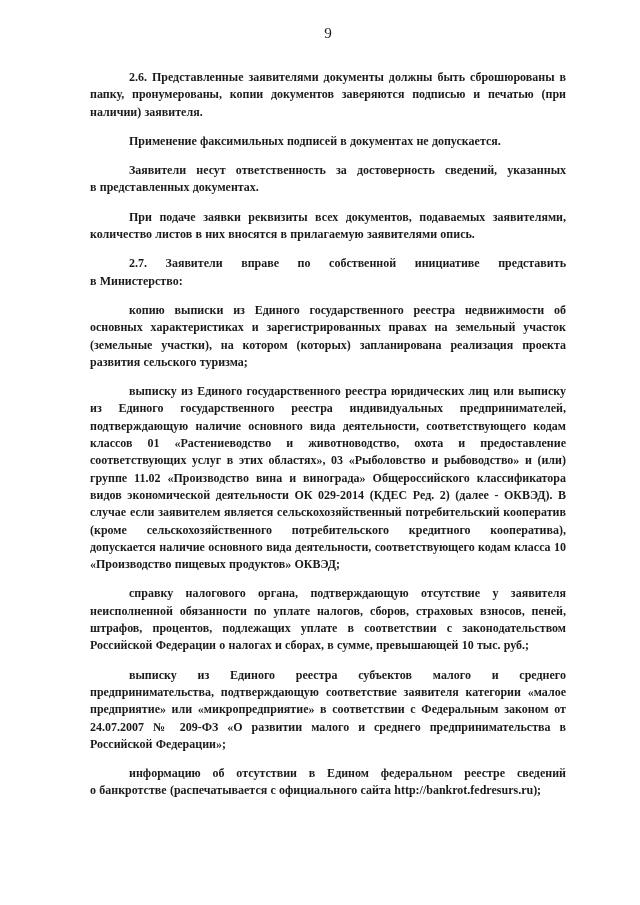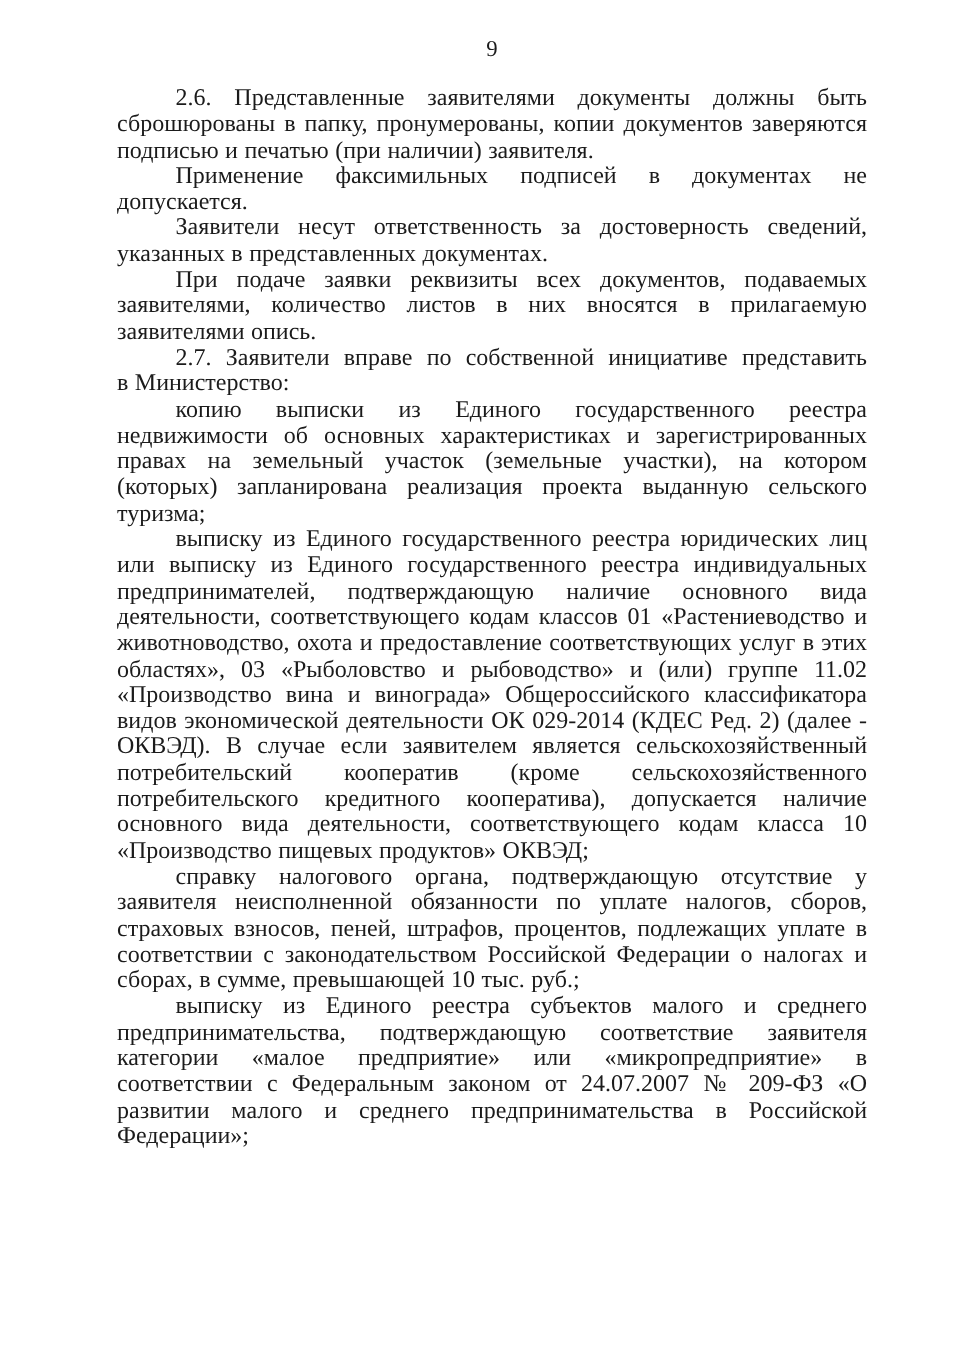--- a/index.html
+++ b/index.html
@@ -29,39 +29,41 @@
     font-size: 15.2px;
     line-height: 17.3px;
   }
   .content {
     position: absolute;
     top: 57px;
     left: 78px;
     width: 500px;
   }
   .para {
-    margin: 0;
+    margin: 12px;
     padding: 0;
-    font-size: 16px;
+    font-size: 12px;
     line-height: 17.3px;
     text-align: justify;
     text-indent: 39px;
     word-spacing: 0.02em;
+    font-weight: bold;
   }
 </style>
 </head>
 <body>
 
 <div class="page">
   <div class="page-number">9</div>
 
   <div class="content">
     <p class="para">2.6. Представленные заявителями документы должны быть сброшюрованы в папку, пронумерованы, копии документов заверяются подписью и печатью (при наличии) заявителя.</p>
     <p class="para">Применение факсимильных подписей в документах не допускается.</p>
     <p class="para">Заявители несут ответственность за достоверность сведений, указанных в&nbsp;представленных документах.</p>
     <p class="para">При подаче заявки реквизиты всех документов, подаваемых заявителями, количество листов в них вносятся в прилагаемую заявителями опись.</p>
     <p class="para">2.7. Заявители вправе по собственной инициативе представить в&nbsp;Министерство:</p>
-    <p class="para">копию выписки из Единого государственного реестра недвижимости об основных характеристиках и зарегистрированных правах на земельный участок (земельные участки), на котором (которых) запланирована реализация проекта выданную сельского туризма;</p>
+    <p class="para">копию выписки из Единого государственного реестра недвижимости об основных характеристиках и зарегистрированных правах на земельный участок (земельные участки), на котором (которых) запланирована реализация проекта развития сельского туризма;</p>
     <p class="para">выписку из Единого государственного реестра юридических лиц или выписку из Единого государственного реестра индивидуальных предпринимателей, подтверждающую наличие основного вида деятельности, соответствующего кодам классов 01 «Растениеводство и животноводство, охота и предоставление соответствующих услуг в этих областях», 03&nbsp;«Рыболовство и рыбоводство» и (или) группе 11.02 «Производство вина и винограда» Общероссийского классификатора видов экономической деятельности ОК 029-2014 (КДЕС Ред. 2) (далее - ОКВЭД). В случае если заявителем является сельскохозяйственный потребительский кооператив (кроме сельскохозяйственного потребительского кредитного кооператива), допускается наличие основного вида деятельности, соответствующего кодам класса 10 «Производство пищевых продуктов» ОКВЭД;</p>
     <p class="para">справку налогового органа, подтверждающую отсутствие у заявителя неисполненной обязанности по уплате налогов, сборов, страховых взносов, пеней, штрафов, процентов, подлежащих уплате в соответствии с&nbsp;законодательством Российской Федерации о налогах и сборах, в сумме, превышающей 10 тыс. руб.;</p>
     <p class="para">выписку из Единого реестра субъектов малого и среднего предпринимательства, подтверждающую соответствие заявителя категории «малое предприятие» или «микропредприятие» в соответствии с&nbsp;Федеральным законом от 24.07.2007 № 209-ФЗ «О развитии малого и среднего предпринимательства в Российской Федерации»;</p>
+    <p class="para">информацию об отсутствии в Едином федеральном реестре сведений о&nbsp;банкротстве (распечатывается с официального сайта http://bankrot.fedresurs.ru);</p>
   </div>
 </div>
 
 </body></html>

